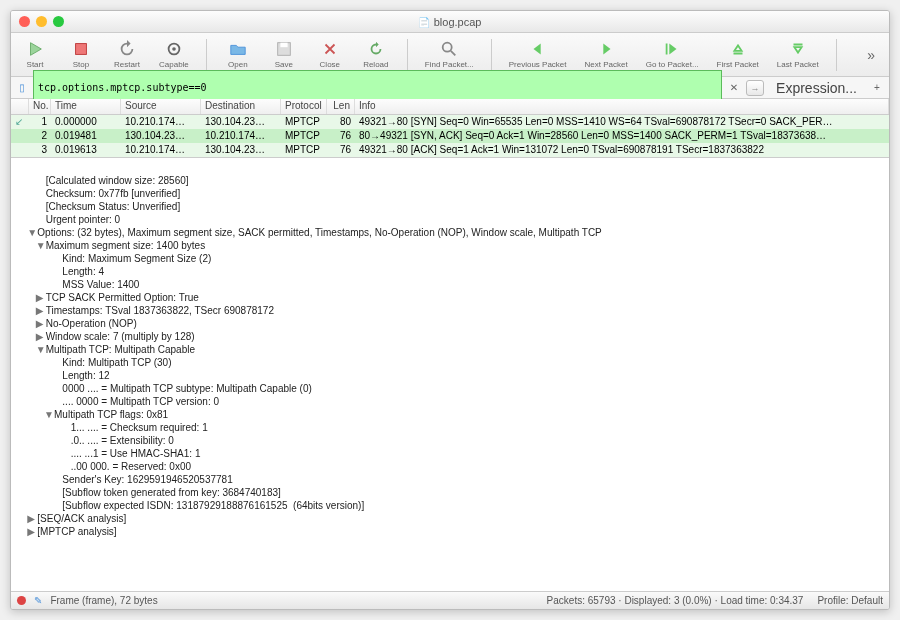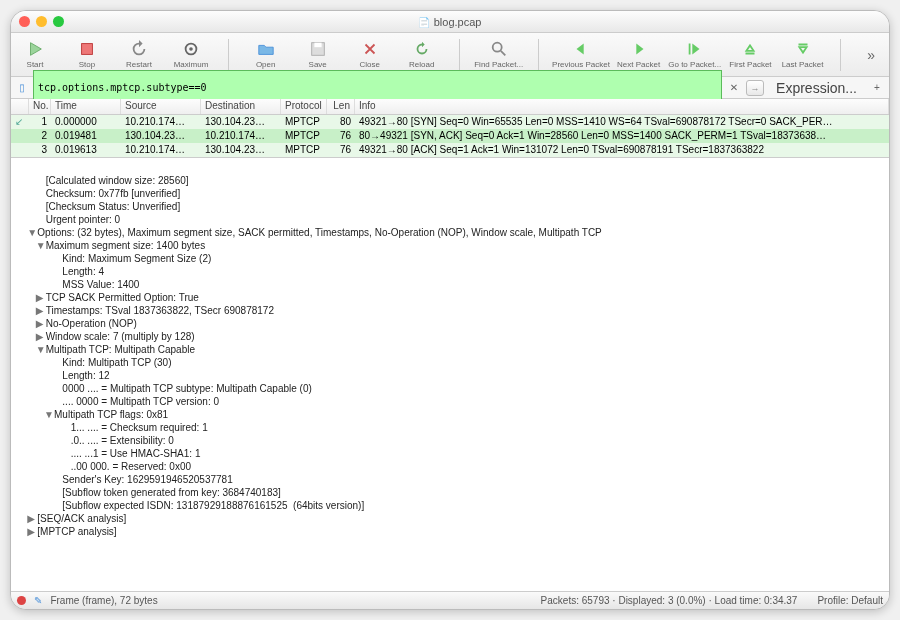--- a/index.html
+++ b/index.html
@@ -1,23 +1,23 @@
 <!DOCTYPE html>
 <html><head>
 <meta charset="utf-8">
 <style>
 *{margin:0;padding:0;box-sizing:border-box;font-family:"Helvetica Neue",Arial,sans-serif;font-size:10px}
 body{background:#f0f0f0;padding:10px}
-.window{width:880px;height:600px;background:#f6f6f6;border:1px solid #bbb;border-radius:16px;box-shadow:0 2px 10px rgba(0,0,0,.2);display:flex;flex-direction:column;overflow:hidden}
+.window{width:880px;height:600px;background:#f6f6f6;border:1px solid #bbb;border-radius:3px;box-shadow:0 2px 10px rgba(0,0,0,.2);display:flex;flex-direction:column;overflow:hidden}
 .titlebar{height:22px;background:linear-gradient(#fdfdfd,#e8e8e8);border-bottom:1px solid #ccc;display:flex;align-items:center;justify-content:center;position:relative}
 .traffic{position:absolute;left:8px;display:flex;gap:6px}
 .traffic span{width:11px;height:11px;border-radius:50%;display:block}
 .tl-close{background:#ff5f57}.tl-min{background:#ffbd2e}.tl-max{background:#28c940}
 .title{font-size:11px;color:#555}.title::before{content:"📄 ";font-size:10px}
-.toolbar{height:44px;background:linear-gradient(#fafafa,#ececec);border-bottom:1px solid #ccc;display:flex;align-items:center;padding:0 6px;gap:16px}
+.toolbar{height:44px;background:linear-gradient(#fafafa,#ececec);border-bottom:1px solid #ccc;display:flex;align-items:center;padding:0 6px;gap:10px}
 .tbtn{display:flex;flex-direction:column;align-items:center;justify-content:center;min-width:36px;padding:2px 4px;cursor:default}
 .tbtn svg{width:18px;height:18px}
 .tbtn .lbl{font-size:8px;color:#666;margin-top:2px;white-space:nowrap}
 .tsep{width:1px;height:32px;background:#ccc;margin:0 3px}
 .overflow{margin-left:auto;font-size:14px;color:#666;padding:0 8px}
 .filterbar{height:22px;display:flex;align-items:center;padding:0 4px;gap:4px;background:#f6f6f6;border-bottom:1px solid #ccc}
 .fbicon{width:14px;height:14px;display:flex;align-items:center;justify-content:center;color:#4a90d9}
 .filter-input{flex:1;height:36px;background:#afffaf;border:1px solid #5bbb5b;padding:0 4px;font-family:monospace;font-size:10px}
 .clear-x{width:16px;text-align:center;color:#666;cursor:default}
 .nav-arrow{width:18px;height:16px;background:linear-gradient(#fff,#e8e8e8);border:1px solid #bbb;border-radius:3px;text-align:center;font-size:9px;color:#888;line-height:14px}
@@ -30,21 +30,21 @@
 .c-mark{width:18px}.c-no{width:22px;text-align:right}.c-time{width:70px}.c-src{width:80px}.c-dst{width:80px}.c-proto{width:46px}.c-len{width:28px;text-align:right}.c-info{flex:1}
 .plr{display:flex;height:14px;font-family:Menlo,monospace;font-size:9px}
 .plr.sel{background:#c8f0c8}
 .plr:not(.sel){background:#e8f8e8}
 .plr .c-mark{color:#5a9}
 .details{flex:1;background:#fff;overflow:auto;padding:16px 8px;font-family:Menlo,monospace;font-size:9.5px;line-height:13px;color:#222}
 .details .ln{white-space:pre}
 .tri{display:inline-block;width:10px;color:#777}
 .statusbar{height:18px;background:linear-gradient(#fafafa,#e6e6e6);border-top:1px solid #ccc;display:flex;align-items:center;padding:0 6px;font-size:9px;color:#555;gap:8px}
 .sb-dot{width:9px;height:9px;border-radius:50%;background:#d44}
-.sb-right{margin-left:auto;display:flex;gap:20px}
+.sb-right{margin-left:auto;display:flex;gap:14px}
 </style>
 </head>
 <body>
 
 <div class="window">
   <div class="titlebar">
     <div class="traffic">
       <span class="tl-close"></span>
       <span class="tl-min"></span>
       <span class="tl-max"></span>
@@ -69,21 +69,21 @@
         <svg viewBox="0 0 20 20">
           <path d="M10 3a7 7 0 1 0 7 7h-2a5 5 0 1 1-5-5v3l4-4-4-4z" fill="#888"></path>
         </svg>
         <span class="lbl">Restart</span>
       </div>
     <div class="tbtn">
         <svg viewBox="0 0 20 20">
           <circle cx="10" cy="10" r="6" fill="none" stroke="#666" stroke-width="2"></circle>
           <circle cx="10" cy="10" r="2" fill="#666"></circle>
         </svg>
-        <span class="lbl">Maximum</span>
+        <span class="lbl">Capable</span>
       </div>
     <div class="tsep"></div>
     <div class="tbtn">
         <svg viewBox="0 0 20 20">
           <path d="M2 6h6l2 2h8v8H2z" fill="#7ab8e6" stroke="#4a90d9"></path>
         </svg>
         <span class="lbl">Open</span>
       </div>
     <div class="tbtn">
         <svg viewBox="0 0 20 20">

